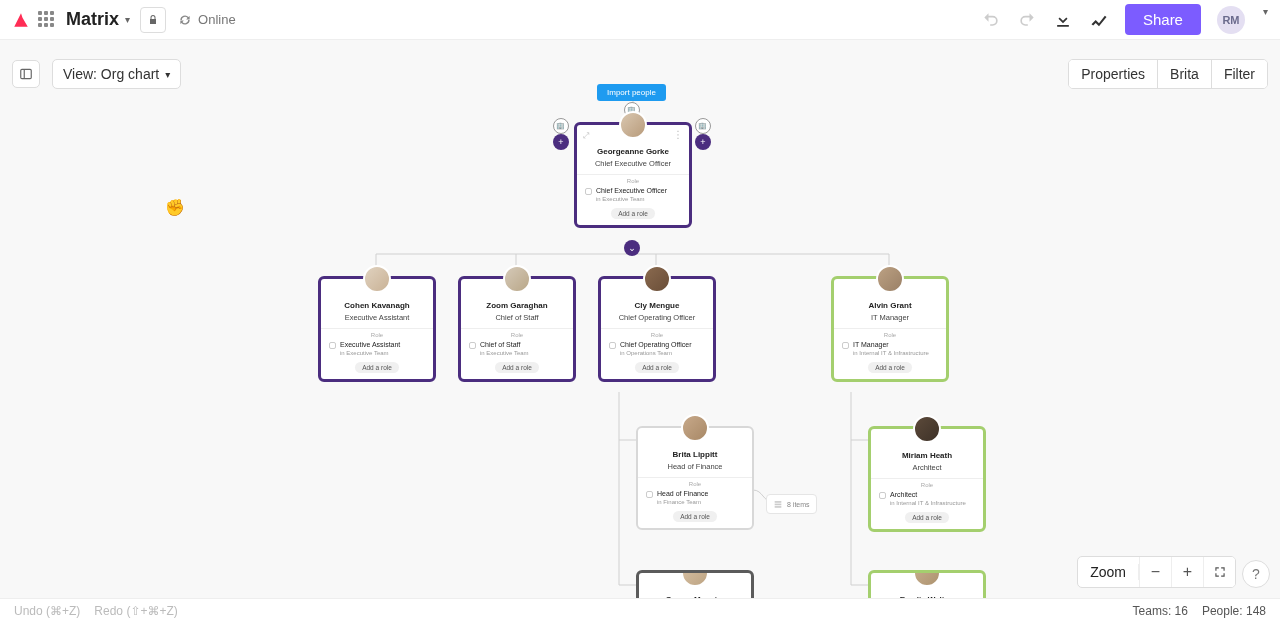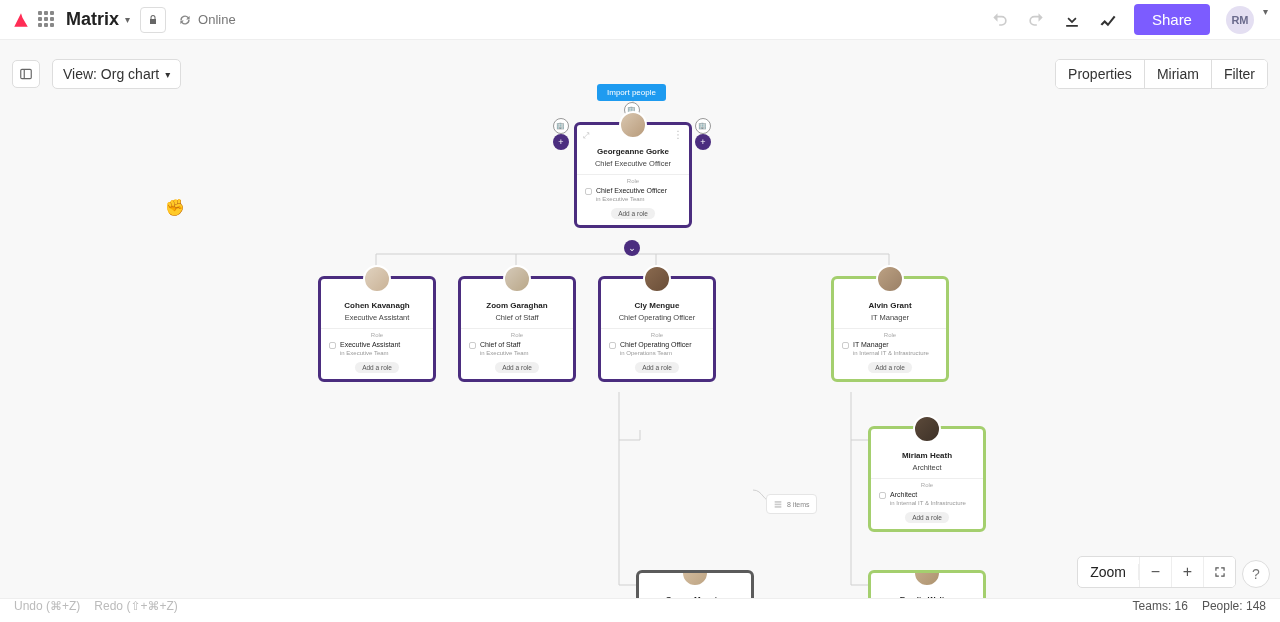--- a/index.html
+++ b/index.html
@@ -49,21 +49,21 @@
   .node .add-role{display:inline-block;background:#f0f0f0;border-radius:9px;padding:2px 7px;font-size:6.5px;color:#555;}
   
   .root-handles .h{position:absolute;width:16px;height:16px;border-radius:50%;background:#4b2d7f;color:#fff;font-size:9px;display:flex;align-items:center;justify-content:center;}
   .root-handles .h.company{background:#fff;border:1px solid #999;color:#555;}
   
   .items-badge{position:absolute;background:#fff;border:1px solid #e5e5e5;border-radius:4px;padding:4px 6px;font-size:7px;color:#888;display:flex;align-items:center;gap:4px;}
   .items-badge .stack{width:10px;height:10px;}
   
   .import-btn{position:absolute;background:#1e9bf0;color:#fff;border:none;border-radius:3px;padding:4px 10px;font-size:8px;cursor:pointer;}
   
-  .bottombar{position:absolute;left:0;right:0;bottom:0;height:24px;background:#fff;border-top:1px solid #eee;display:flex;align-items:flex-start;padding:0 14px;font-size:12px;color:#bbb;}
+  .bottombar{position:absolute;left:0;right:0;bottom:0;height:24px;background:#fff;border-top:1px solid #eee;display:flex;align-items:center;padding:0 14px;font-size:12px;color:#bbb;}
   .bottombar .redo{margin-left:14px;}
   .bottombar .stats{margin-left:auto;color:#555;display:flex;gap:14px;}
   
   .zoom{position:absolute;right:44px;bottom:34px;background:#fff;border:1px solid #ddd;border-radius:5px;display:flex;align-items:center;height:32px;overflow:hidden;font-size:14px;margin-left:38px;}
   .zoom .lbl{padding:0 12px;border-right:1px solid #eee;}
   .zoom button{width:32px;height:32px;border:none;background:#fff;border-left:1px solid #eee;font-size:16px;cursor:pointer;color:#555;display:flex;align-items:center;justify-content:center;}
   .help{position:absolute;right:10px;bottom:34px;width:28px;height:28px;border:1px solid #ddd;border-radius:50%;background:#fff;display:flex;align-items:center;justify-content:center;font-size:14px;color:#777;cursor:pointer;}
 </style>
 </head>
 <body>
@@ -111,41 +111,41 @@
         <svg width="20" height="20" viewBox="0 0 24 24">
           <path d="M12 3v10l4-4 1.4 1.4L12 16 6.6 10.4 8 9l4 4V3h0zM5 18h14v2H5z" fill="#333"></path>
         </svg>
       </span>
     <span class="icon-btn">
         <svg width="20" height="20" viewBox="0 0 24 24">
           <path d="M3 17l5-5 4 4 7-9 2 1.5-9 11-4-4-3 3z" fill="#333"></path>
         </svg>
       </span>
     <button class="share-btn">Share</button>
-    <div style="display:flex;align-items:flex-start;gap:9px;">
+    <div style="display:flex;align-items:flex-start;gap:18px;">
       <div class="avatar-user">RM</div>
       <span class="chev-down" style="margin:0;">▾</span>
     </div>
   </div>
 </div>
 
 <div class="toolbar">
   <div class="sidebar-toggle">
     <svg viewBox="0 0 24 24">
         <rect x="3" y="4" width="18" height="16" rx="2" fill="none" stroke="#666" stroke-width="2"></rect>
         <line x1="9" y1="4" x2="9" y2="20" stroke="#666" stroke-width="2"></line>
       </svg>
   </div>
   <div class="view-select">
     <span>View: Org chart</span>
     <span style="font-size:10px;">▾</span>
   </div>
   <div class="right-seg">
     <button>Properties</button>
-    <button>Miriam</button>
+    <button>Brita</button>
     <button>Filter</button>
   </div>
 </div>
 
 <div class="canvas">
 
   <svg class="connectors">
     <line x1="633" y1="60" x2="633" y2="82"></line>
     <line x1="633" y1="200" x2="633" y2="214"></line>
     <line x1="376" y1="214" x2="889" y2="214"></line>
@@ -237,20 +237,31 @@
     <div class="name">Cly Mengue</div>
     <div class="title">Chief Operating Officer</div>
     <div class="role-hdr">Role</div>
     <div class="role-row">
         <div class="cb"></div>
         <div class="role-txt"><span>Chief Operating Officer</span><br><span class="role-meta">in Operations Team</span></div>
       </div>
     <span class="add-role">Add a role</span>
   </div>
 
+  <div class="node" style="left:636px;top:386px;border-color:#d8d8d8;">
+    <div class="avatar" style="background:linear-gradient(135deg,#c7a98a,#a88866);"></div>
+    <div class="name">Brita Lippitt</div>
+    <div class="title">Head of Finance</div>
+    <div class="role-hdr">Role</div>
+    <div class="role-row">
+        <div class="cb"></div>
+        <div class="role-txt"><span>Head of Finance</span><br><span class="role-meta">in Finance Team</span></div>
+      </div>
+    <span class="add-role">Add a role</span>
+  </div>
 
   <div class="node" style="left:868px;top:386px;border-color:#a4cf6e;border-width:3px;">
     <div class="avatar" style="background:linear-gradient(135deg,#5c4a3a,#3e3228);"></div>
     <div class="name">Miriam Heath</div>
     <div class="title">Architect</div>
     <div class="role-hdr">Role</div>
     <div class="role-row">
         <div class="cb"></div>
         <div class="role-txt"><span>Architect</span><br><span class="role-meta">in Internal IT &amp; Infrastructure</span></div>
       </div>

